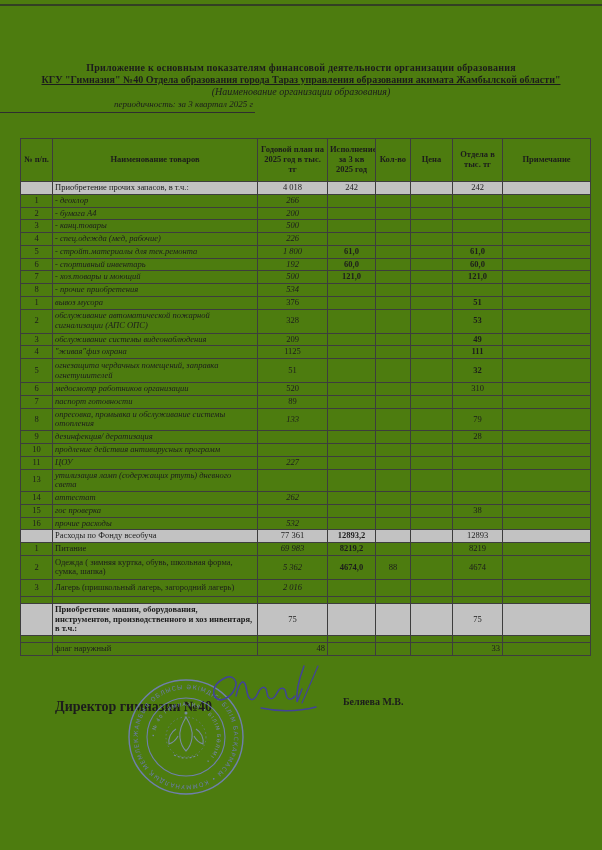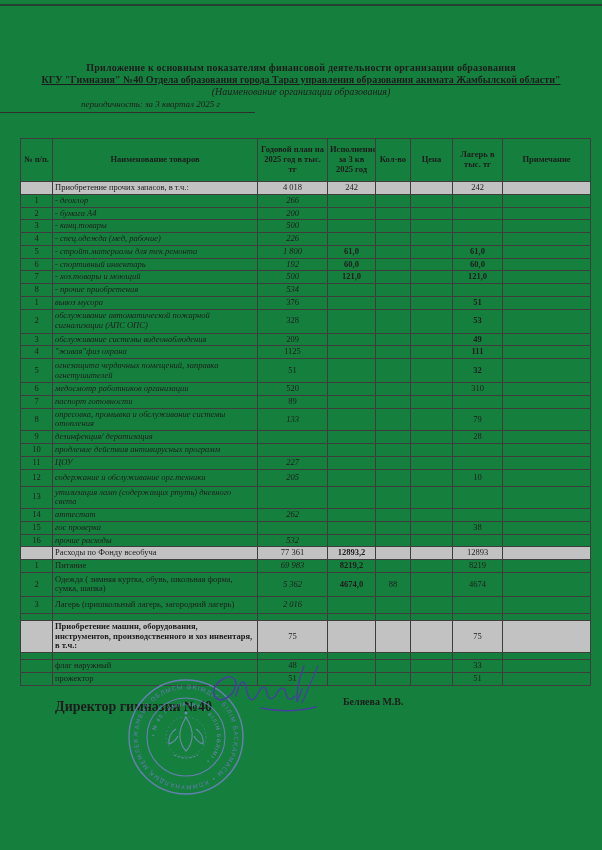--- a/index.html
+++ b/index.html
@@ -1,28 +1,28 @@
 <!DOCTYPE html>
 <html><head>
 <meta charset="utf-8">
 <style>
   html,body{margin:0;padding:0;background:#e8e8e8;}
   .page{
     position:relative;width:602px;height:850px;margin:0 auto;
-    background:#15803d;overflow:hidden;
+    background:#4d7c0f;overflow:hidden;
     font-family:"Liberation Serif","DejaVu Serif",serif;color:#1c1c1c;
   }
   .scan-topline{position:absolute;top:4px;left:0;width:602px;height:2px;background:#2b2b2b;opacity:.75;}
   
   .hdr{position:absolute;top:62px;left:0;width:602px;}
   .hdr .t1{font-weight:bold;font-size:10px;text-align:center;letter-spacing:.2px;}
   .hdr .t2{font-weight:bold;font-size:10px;text-align:center;text-decoration:underline;margin-top:1px;}
   .hdr .t3{font-style:italic;font-size:10px;text-align:center;margin-top:1px;}
   .period-wrap{position:relative;margin-top:2px;height:14px;}
-  .period-wrap .t4{font-style:italic;font-size:9px;padding-left:81px;}
+  .period-wrap .t4{font-style:italic;font-size:9px;padding-left:114px;}
   .period-rule{position:absolute;left:0;top:13px;width:255px;border-top:1px solid #2e2e2e;}
   
   table.fin{
     position:absolute;top:138px;left:20px;width:570px;
     border-collapse:collapse;table-layout:fixed;
     font-size:8.5px;line-height:1.15;
   }
   table.fin th,table.fin td{
     border:1px solid #3d3d3d;padding:1px 2px;vertical-align:middle;
     overflow:hidden;
@@ -32,21 +32,21 @@
   td.c-num{text-align:center;}
   td.c-name{text-align:left;padding-left:3px;}
   td.c-plan,td.c-exec,td.c-qty,td.c-price,td.c-sum,td.c-note{text-align:center;}
   tr.shaded td{background:#c2c2c2;}
   tr{height:12px;}
   tr.tall{height:24px;}
   tr.med{height:17px;}
   tr.spacer{height:7px;}
   td.i{font-style:italic;}
   td.b{font-weight:bold;margin-top:13px;}
-  td.r{text-align:center;padding-right:2px;}
+  td.r{text-align:right;padding-right:2px;}
   
   .director{position:absolute;left:55px;top:699px;font-weight:bold;font-size:14px;}
   .dirname{position:absolute;left:343px;top:696px;font-weight:bold;font-size:10px;}
   .stamp{position:absolute;left:120px;top:671px;width:132px;height:132px;opacity:.85;}
   .signature{position:absolute;left:203px;top:660px;width:125px;height:60px;}
 </style>
 </head>
 <body>
 
 <div class="page">
@@ -74,21 +74,21 @@
         <col style="width:88px">
     </colgroup>
     <thead>
       <tr>
         <th>№ п/п.</th>
         <th>Наименование товаров</th>
         <th>Годовой план на 2025 год в тыс. тг</th>
         <th>Исполнение за 3 кв 2025 год</th>
         <th>Кол-во</th>
         <th>Цена</th>
-        <th>Лагерь в тыс. тг</th>
+        <th>Отдела в тыс. тг</th>
         <th>Примечание</th>
       </tr>
     </thead>
     <tbody>
         <tr class="shaded">
           <td class="c-num"></td>
           <td class="c-name">Приобретение прочих  запасов, в т.ч.:</td>
           <td class="c-plan">4 018</td>
           <td class="c-exec">242</td>
           <td class="c-qty"></td>
@@ -277,30 +277,20 @@
           <td class="c-note"></td>
         </tr>
         <tr>
           <td class="c-num">11</td>
           <td class="c-name i">ЦОУ</td>
           <td class="c-plan i">227</td>
           <td class="c-exec"></td>
           <td class="c-qty"></td>
           <td class="c-price"></td>
           <td class="c-sum"></td>
-          <td class="c-note"></td>
-        </tr>
-        <tr class="med">
-          <td class="c-num">12</td>
-          <td class="c-name i">содержание и обслуживание орг.техники</td>
-          <td class="c-plan i">205</td>
-          <td class="c-exec"></td>
-          <td class="c-qty"></td>
-          <td class="c-price"></td>
-          <td class="c-sum">10</td>
           <td class="c-note"></td>
         </tr>
         <tr class="med">
           <td class="c-num">13</td>
           <td class="c-name i">утилизация ламп (содержащих ртуть) дневного света</td>
           <td class="c-plan"></td>
           <td class="c-exec"></td>
           <td class="c-qty"></td>
           <td class="c-price"></td>
           <td class="c-sum"></td>
@@ -407,30 +397,20 @@
           <td class="c-note"></td>
         </tr>
         <tr>
           <td class="c-num"></td>
           <td class="c-name">флаг наружный</td>
           <td class="c-plan r">48</td>
           <td class="c-exec"></td>
           <td class="c-qty"></td>
           <td class="c-price"></td>
           <td class="c-sum r">33</td>
-          <td class="c-note"></td>
-        </tr>
-        <tr>
-          <td class="c-num"></td>
-          <td class="c-name">прожектор</td>
-          <td class="c-plan r">51</td>
-          <td class="c-exec"></td>
-          <td class="c-qty"></td>
-          <td class="c-price"></td>
-          <td class="c-sum r">51</td>
           <td class="c-note"></td>
         </tr>
       </tbody>
   </table>
 
   <div class="director">Директор гимназии №40</div>
   <div class="dirname">Беляева М.В.</div>
 
   <svg class="stamp" viewBox="0 0 132 132">
     <g fill="none" stroke="#7580c8" stroke-width="1.4">

